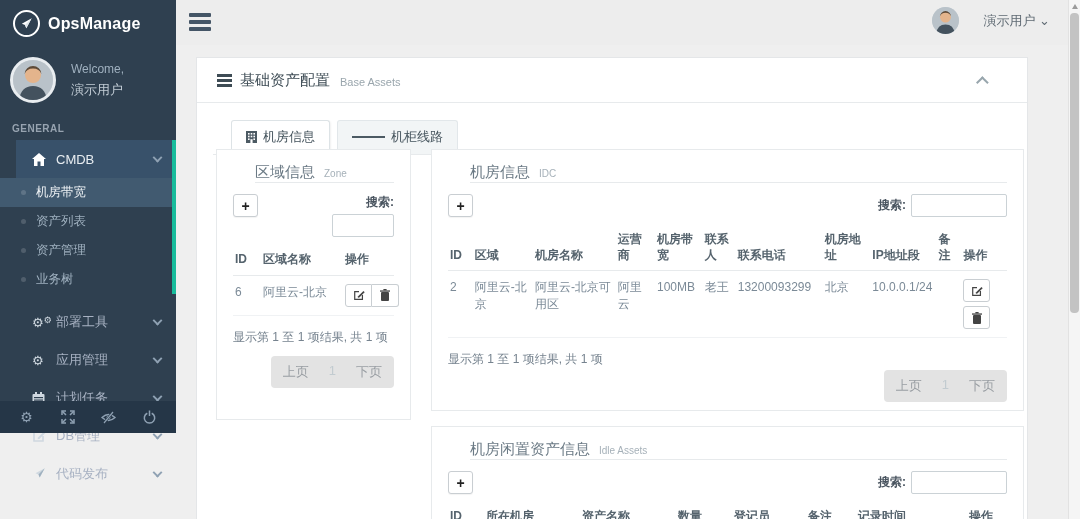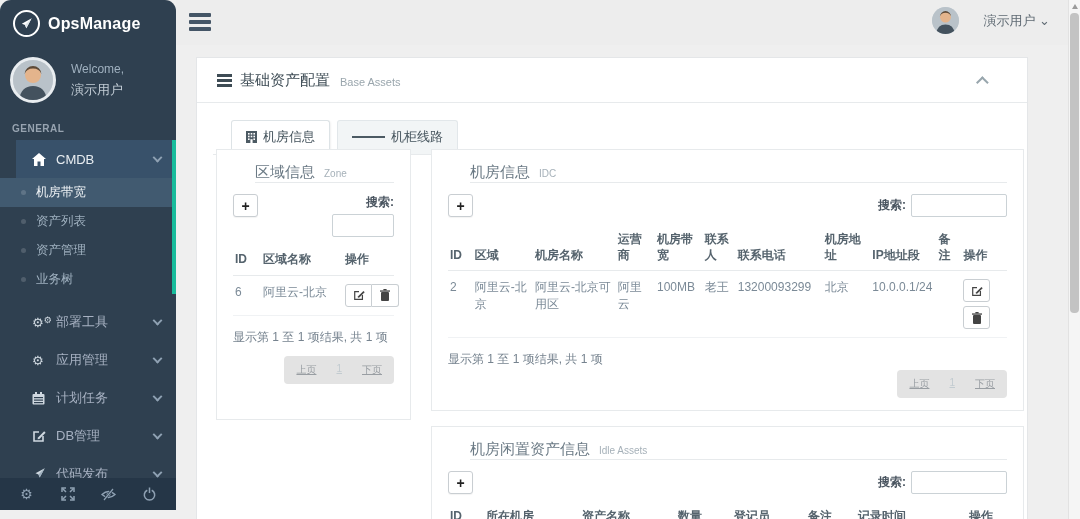--- a/index.html
+++ b/index.html
@@ -1,20 +1,20 @@
 <!DOCTYPE html>
 <html><head>
 <meta charset="utf-8">
 <style>
   * { margin:0; padding:0; box-sizing:border-box; }
   html,body { width:1080px; height:519px; overflow:hidden; }
   body { font-family:"Liberation Sans","DejaVu Sans",sans-serif; background:#efefef; position:relative; }
 
   
-  .sidebar { position:absolute; left:0; top:0; width:176px; height:510px; background:#2f4050; z-index:5;border-radius:11px; }
+  .sidebar { position:absolute; left:0; top:0; width:176px; height:433px; background:#2f4050; z-index:5; }
   .logo-row { height:47px; display:flex; align-items:center; padding-left:13px; gap:8px; color:#fff; }
   .logo-circle { width:27px; height:27px; border:2px solid #fff; border-radius:50%; display:flex; align-items:center; justify-content:center; flex:0 0 auto; }
   .logo-text { font-size:16px; font-weight:bold; letter-spacing:.2px; }
   .profile { display:flex; align-items:center; gap:15px; padding:10px 12px 12px 10px; }
   .avatar-lg { width:46px; height:46px; border-radius:50%; border:3px solid #e9edf0; background:#cfd6dc; overflow:hidden; flex:0 0 auto; }
   .welcome-txt { color:#9fb0bf; font-size:12px; line-height:1.7; }
   .welcome-txt .uname { color:#c3cdd6; font-size:13px; }
   .section-label { color:#97a3b0; font-size:10px; font-weight:bold; letter-spacing:.5px; padding:8px 12px 6px; }
   .nav-group { position:relative; }
   .nav-group::after { content:""; position:absolute; right:0; top:0; bottom:0; width:4px; background:#18bc9c; }
@@ -83,21 +83,21 @@
 
   .btn-sq { width:27px; height:23px; background:#fff; border:1px solid #c9ced2; border-radius:3px; display:inline-flex; align-items:center; justify-content:center; cursor:pointer; }
   .btn-pair-h { display:inline-flex; }
   .btn-pair-h .btn-sq:first-child { border-radius:3px 0 0 3px; }
   .btn-pair-h .btn-sq:last-child { border-radius:0 3px 3px 0; border-left:none; }
   .btn-stack { display:flex; flex-direction:column; gap:4px; }
 
   .dt-info { font-size:12px; color:#76838f; margin-top:12px; line-height:1.5; }
   .pager-row { display:flex; justify-content:flex-end; margin-top:10px; }
   .pager { display:inline-flex; background:#e3e3e3; border-radius:4px; overflow:hidden; }
-  .pager span { font-size:10px; color:#999ea3; padding:7px 12px; cursor:pointer;text-decoration:underline; }
+  .pager span { font-size:13px; color:#999ea3; padding:7px 12px; cursor:pointer; }
   .pager .pg-num { color:#c2cbd0; padding:7px 8px; }
 
   svg { display:block; }
 </style>
 </head>
 <body>
 
 <div class="sidebar">
   <div class="logo-row">
     <span class="logo-circle">

